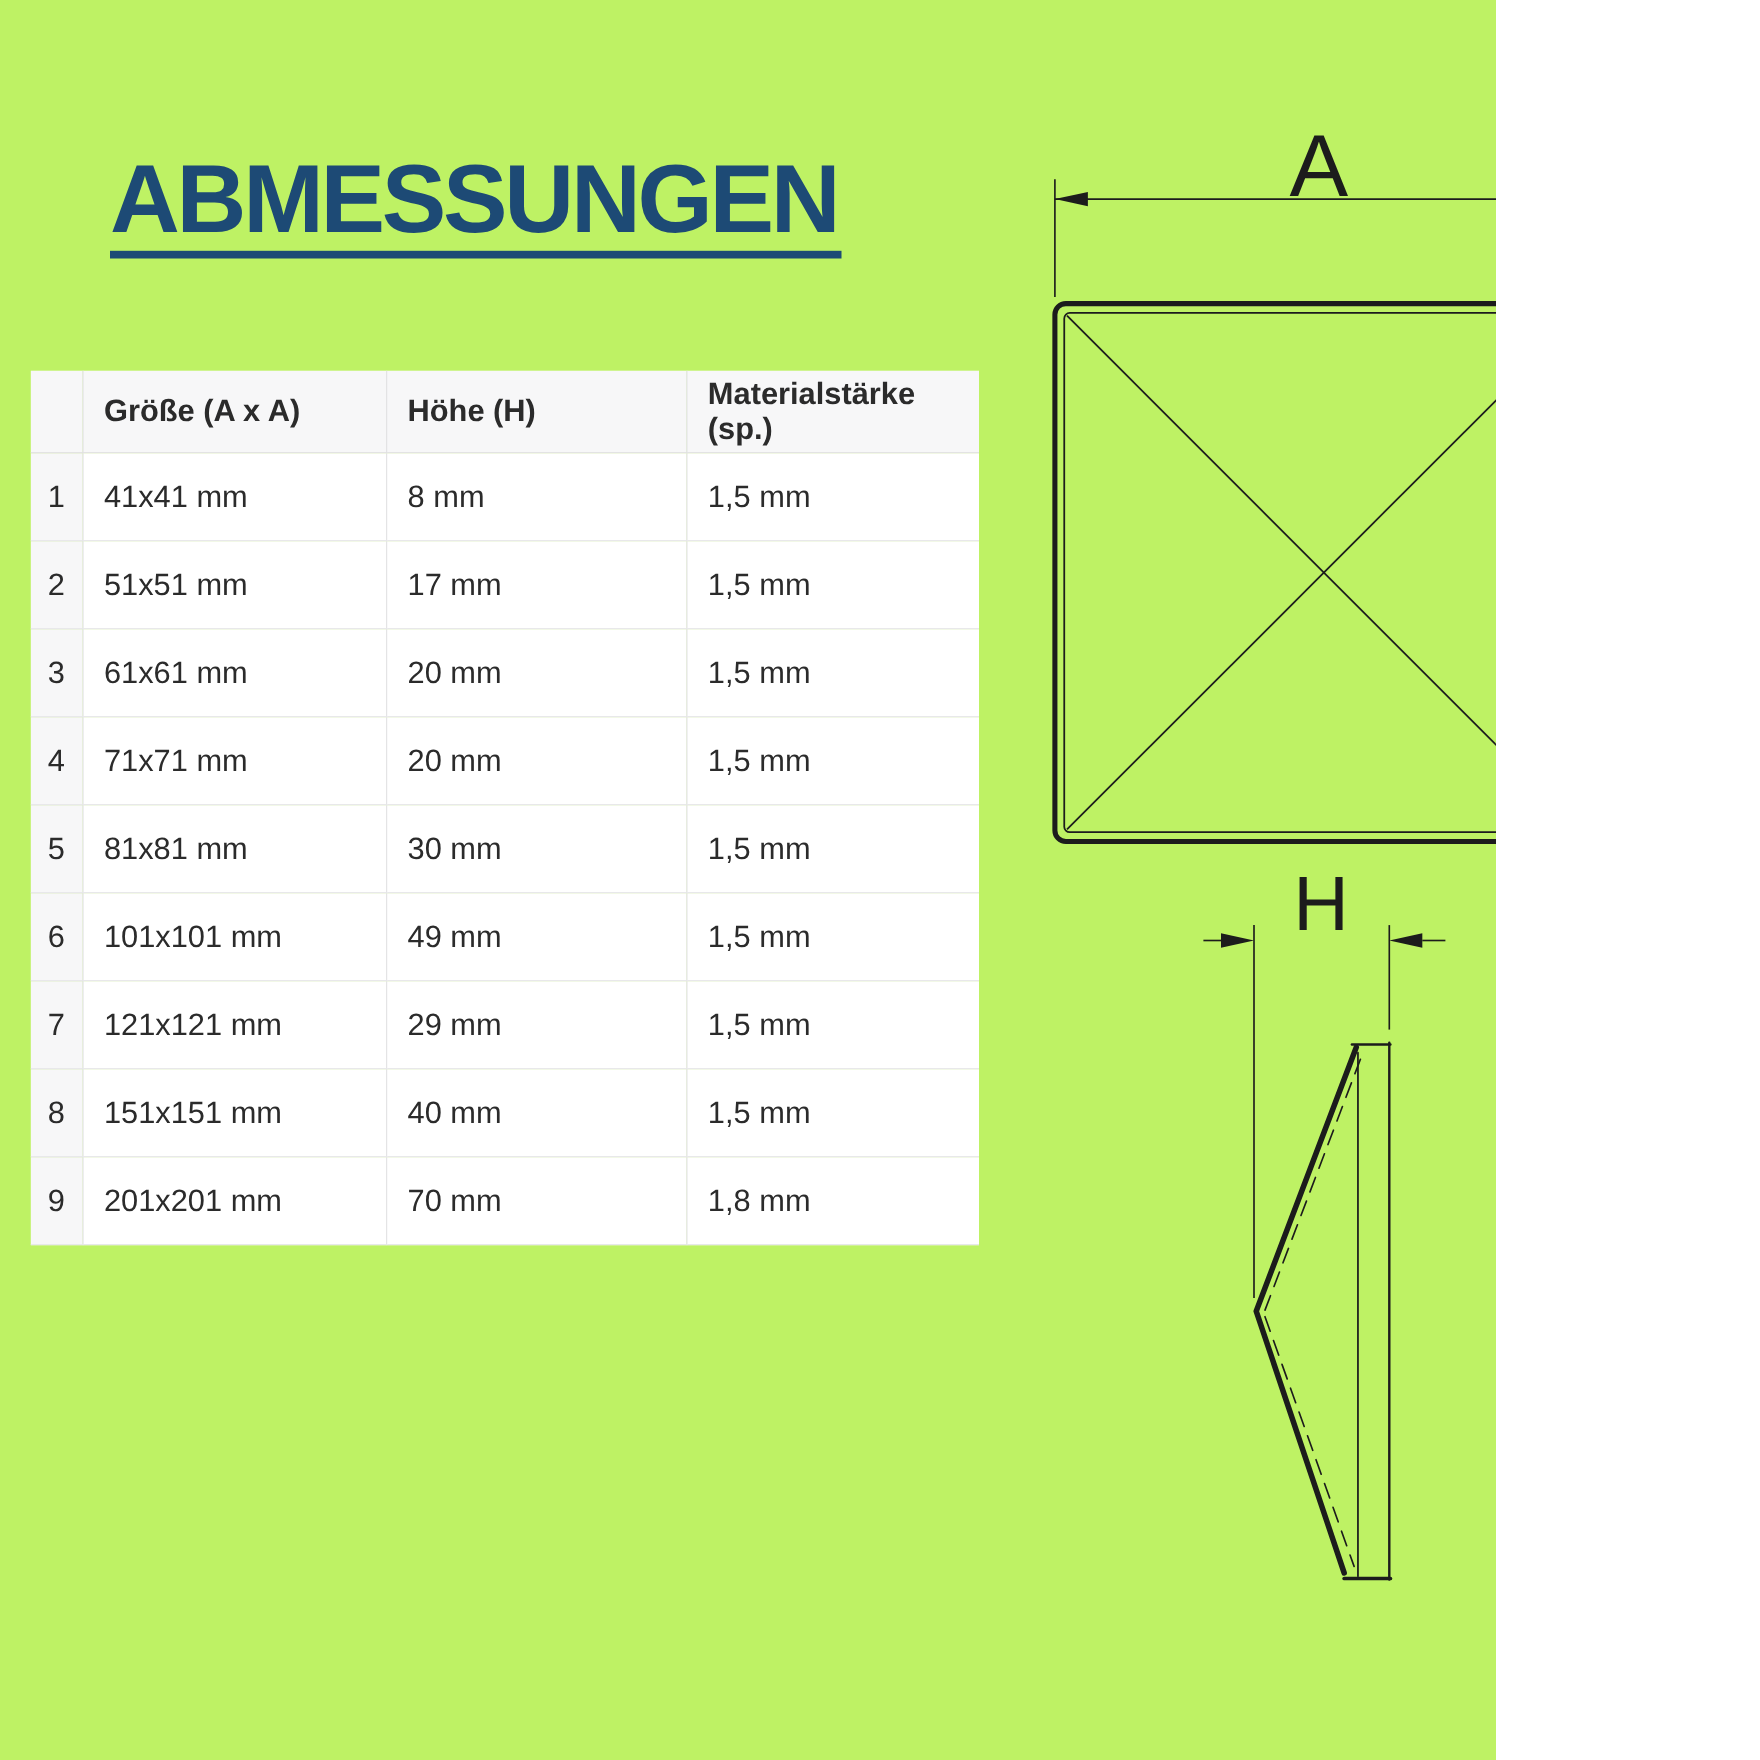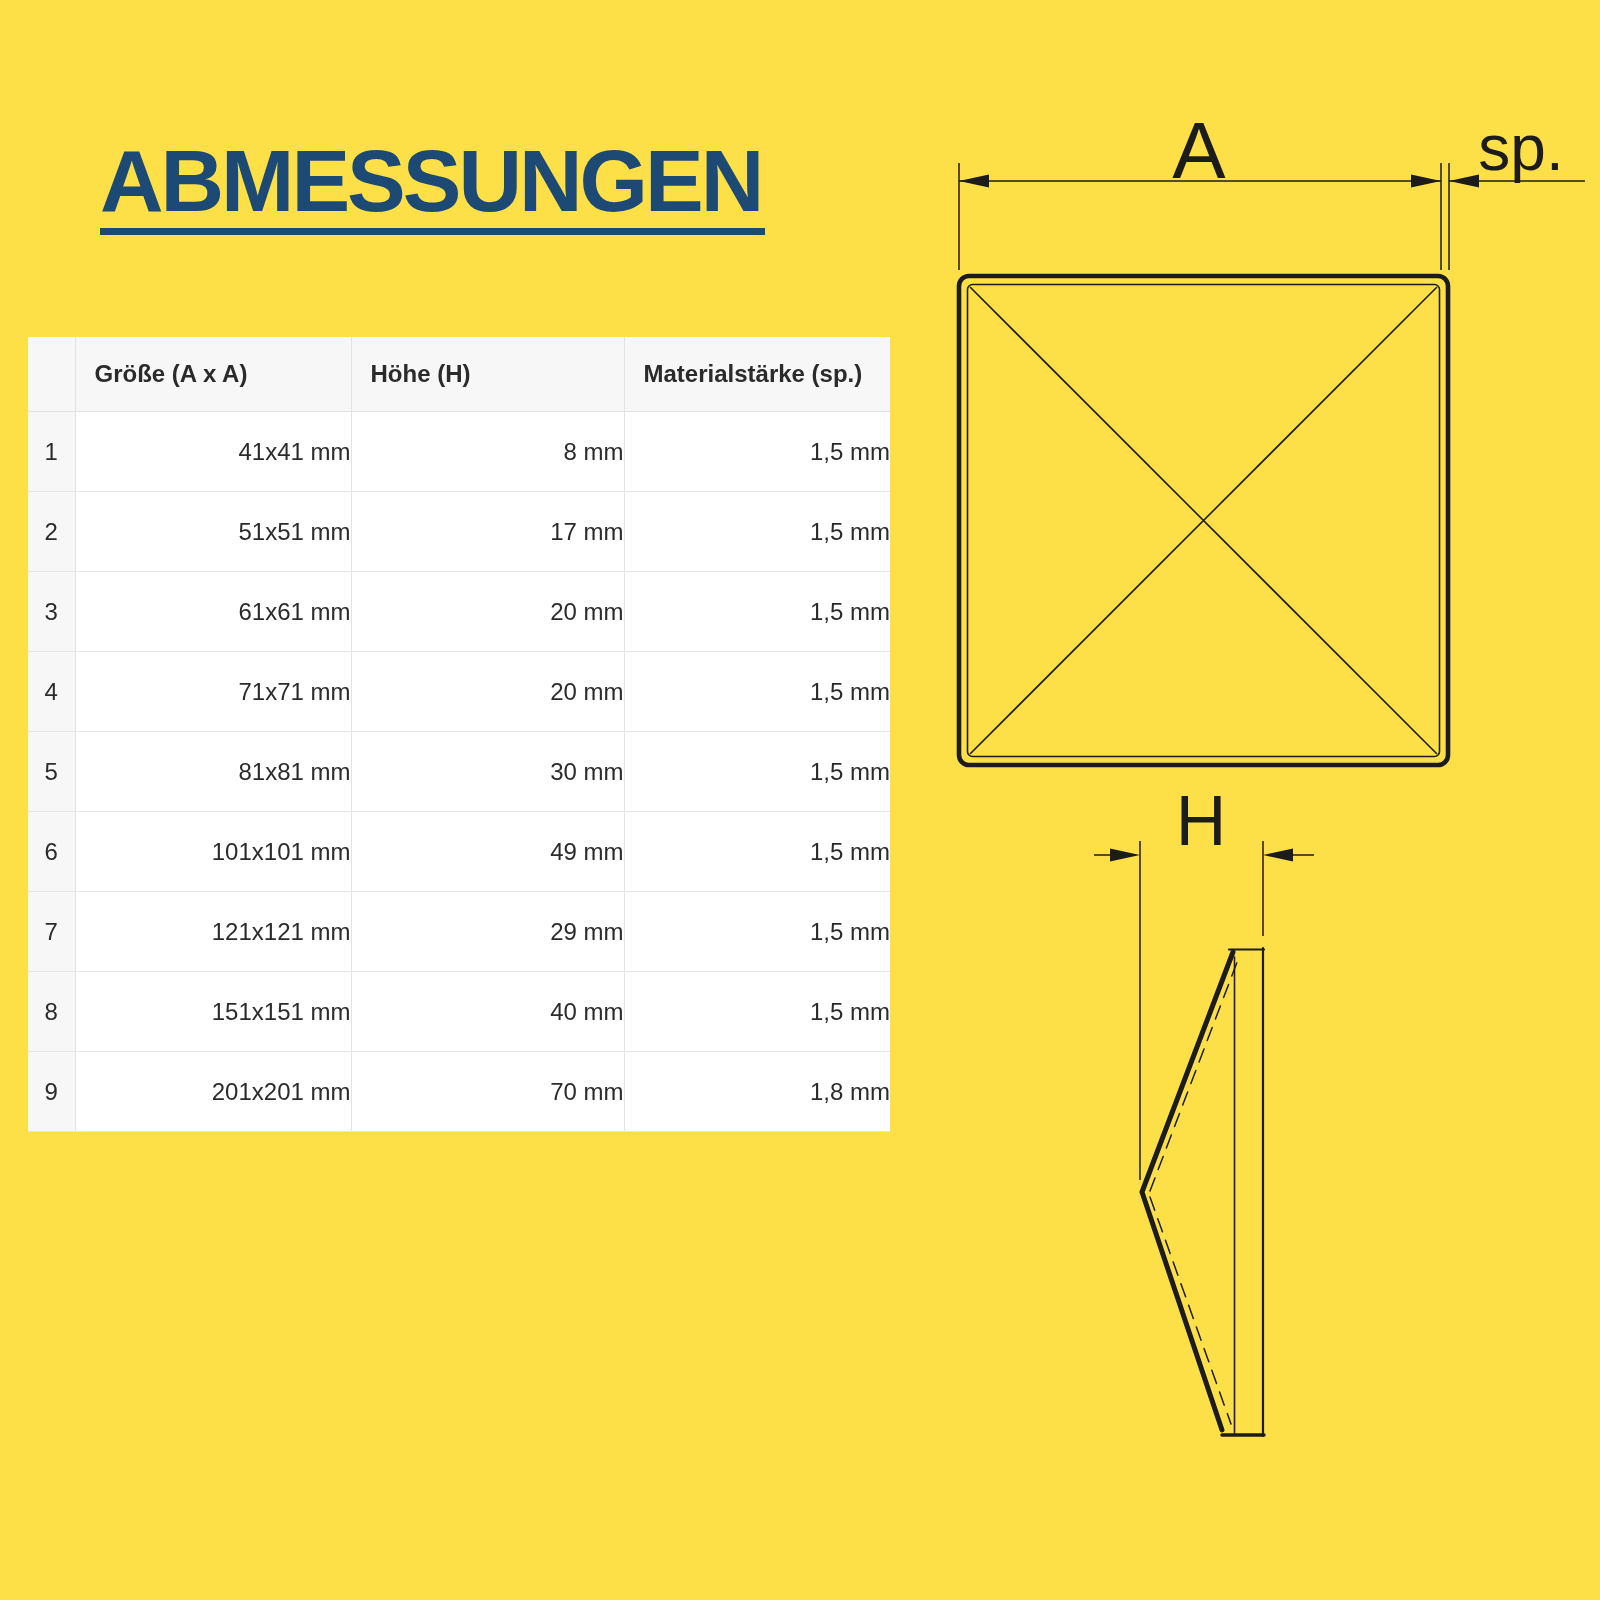--- a/index.html
+++ b/index.html
@@ -1,44 +1,44 @@
 <!DOCTYPE html>
 <html><head>
 <meta charset="utf-8">
 <style>
   html,body{margin:0;padding:0;background:#ffffff;}
   .canvas{
-    position:relative;width:1600px;height:1600px;background:#fde047;overflow:hidden;
+    position:relative;width:1360px;height:1600px;background:#bef264;overflow:hidden;
     font-family:"Liberation Sans",sans-serif;color:#2b2b2b;
   }
   
   .title{
     position:absolute;left:100px;top:137px;
     font-size:88px;font-weight:bold;letter-spacing:-3px;line-height:1;
     color:#1d4a75;white-space:nowrap;
   }
   .title-underline{
     position:absolute;left:100px;top:228px;width:665px;height:7px;background:#1d4a75;
   }
   
   table.dims{
     position:absolute;left:28px;top:337px;
     border-collapse:collapse;table-layout:fixed;width:862px;
-    font-size:24px;color:#2b2b2b;
+    font-size:28px;color:#2b2b2b;
   }
   table.dims col.c-nr{width:47px;}
   table.dims col.c-size{width:276px;}
   table.dims col.c-height{width:273px;}
   table.dims col.c-thick{width:266px;}
   table.dims th{
     height:74px;background:#f7f7f8;font-weight:bold;text-align:left;
     padding:0 0 0 19px;border-bottom:1px solid #e0e0e0;
   }
   table.dims td{
-    height:79px;background:#ffffff;text-align:right;
+    height:79px;background:#ffffff;text-align:left;
     padding:0 0 0 19px;border-bottom:1px solid #e6e6e8;
   }
   table.dims .v{border-right:1px solid #e2e2e4;}
   table.dims th.nr, table.dims td.nr{
     background:#f7f7f8;text-align:center;padding:0;
   }
   
   svg.drawing{position:absolute;left:0;top:0;width:1600px;height:1600px;}
   svg.drawing text{
     font-family:"Liberation Sans",sans-serif;fill:#1c1c1c;

